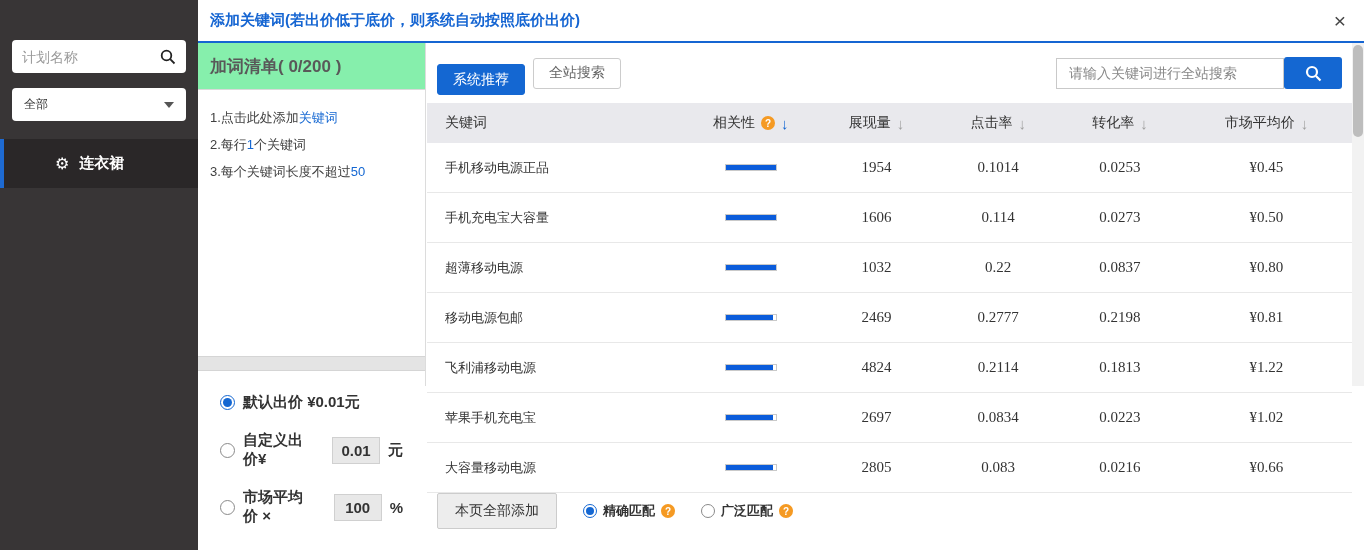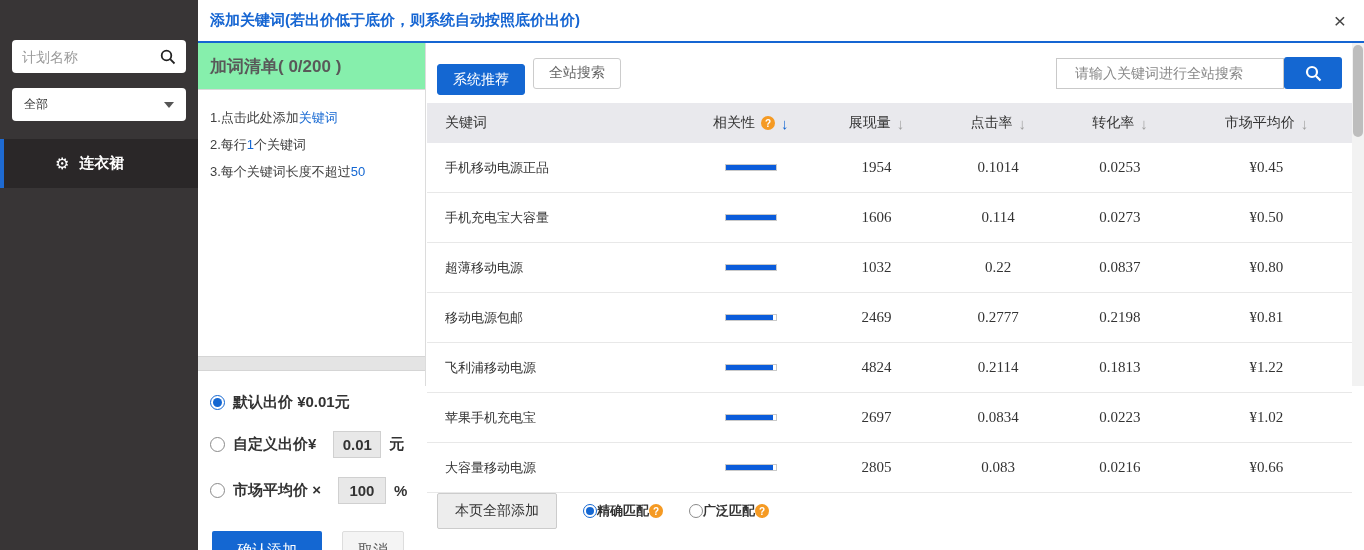--- a/index.html
+++ b/index.html
@@ -23,58 +23,58 @@
   .modal-head { height:43px; display:flex; align-items:center; justify-content:space-between; padding:0 18px 0 12px; border-bottom:2px solid #1565d2; }
   .modal-title { color:#1565d2; font-weight:bold; font-size:15px; }
   .close-x { font-size:21px; color:#444; line-height:1; cursor:pointer; background:none; border:none; }
 
   
   .left-panel { position:absolute; left:0; top:43px; width:228px; bottom:0; border-right:1px solid #dcdcdc; background:#fff; }
   .panel-head { height:47px; background:#86efac; border-bottom:1px solid #d9d9d9; display:flex; align-items:center; padding-left:12px; font-size:17px; font-weight:bold; color:#595959; }
   .instructions { height:266px; padding:14px 12px; font-size:13px; color:#404040; line-height:27px; }
   .hl { color:#1467d2; }
   .panel-divider { height:15px; background:#e4e4e4; border-top:1px solid #d5d5d5; border-bottom:1px solid #d5d5d5; }
-  .bid { padding:22px 12px 0; }
+  .bid { padding:22px 22px 0; }
   .bid-row { display:flex; align-items:center; gap:8px; margin-bottom:19px; font-size:15px; font-weight:bold; color:#333; }
   .bid-input { width:48px; height:27px; background:#e8e8e8; border:1px solid #d0d0d0; font-size:15px; font-weight:bold; color:#333; text-align:center; font-family:inherit;margin-left:9px; }
   .radio { width:15px; height:15px; border-radius:50%; border:1px solid #8a8a8a; display:inline-block; position:relative; background:#fff; flex:none; cursor:pointer; }
   .radio.selected { border-color:#1467d2; }
   .radio.selected::after { content:""; position:absolute; left:2px; top:2px; right:2px; bottom:2px; background:#1467d2; border-radius:50%; }
   .panel-buttons { display:flex; gap:20px; padding:8px 14px 0; }
   .btn-confirm { width:110px; height:38px; background:#1467d2; color:#fff; font-size:15px; border:none; border-radius:2px; cursor:pointer; }
   .btn-cancel { width:62px; height:38px; background:#f4f4f4; border:1px solid #ddd; color:#555; font-size:15px; border-radius:2px; cursor:pointer; }
 
   
   .main { position:absolute; left:229px; top:43px; right:12px; bottom:0; display:flex; flex-direction:column; background:#fff; }
   .toolbar { height:60px; flex:none; display:flex; align-items:center; justify-content:space-between; padding:0 10px; }
   .tab { height:31px; padding:0 15px; font-size:14px; border-radius:3px; margin-right:8px; cursor:pointer; }
   .tab.active { background:#1467d2; color:#fff; border:1px solid #1467d2;margin-top:13px; }
   .tab:not(.active) { background:#fff; border:1px solid #ccc; color:#666; }
   .searchbox { display:flex; align-items:center; }
-  .search-input { width:228px; height:31px; border:1px solid #c9c9c9; padding:0 18px; font-size:14px; color:#333; outline:none; }
+  .search-input { width:228px; height:31px; border:1px solid #c9c9c9; padding:0 12px; font-size:14px; color:#333; outline:none; }
   .search-input::placeholder { color:#888; }
   .search-btn { width:58px; height:32px; background:#1467d2; border:none; border-radius:3px; display:flex; align-items:center; justify-content:center; cursor:pointer; }
 
   .thead { height:40px; flex:none; background:#e9e9ed; display:flex; align-items:center; font-size:14px; color:#333; }
   .trow { height:50px; flex:none; display:flex; align-items:center; border-bottom:1px solid #e8e8e8; font-size:13px; color:#333; }
   .cell { display:flex; align-items:center; justify-content:center; gap:6px; }
   .col-kw { flex:0 0 28%; justify-content:flex-start; padding-left:18px; }
   .col-rel { flex:0 0 14%; }
   .col-num { flex:1; font-family:"Liberation Serif","DejaVu Serif",serif; font-size:15px; }
   .col-price { flex:0 0 18.5%; }
   .th-num { font-family:"Liberation Sans",sans-serif; font-size:14px; }
   .arr { font-weight:bold; font-size:15px; color:#a0a0a0; cursor:pointer; }
   .arr.active { color:#1467d2; }
   .help { width:14px; height:14px; border-radius:50%; background:#f59a23; color:#fff; font-size:10px; font-weight:bold; display:inline-flex; align-items:center; justify-content:center; flex:none; cursor:pointer; }
   .bar-track { width:52px; height:7px; border:1px solid #c9c9c9; background:#fff; display:inline-block; }
   .bar-fill { display:block; height:100%; background:#0b5cdb; }
 
   .tfoot { height:58px; display:flex; align-items:center; padding:0 10px; gap:26px; }
   .btn-addall { width:120px; height:36px; background:#ededed; border:1px solid #ccc; color:#333; font-size:14px; border-radius:2px; cursor:pointer; }
-  .match { display:flex; align-items:center; font-size:13px; font-weight:bold; color:#333; }
+  .match { display:flex; align-items:center; gap:6px; font-size:13px; font-weight:bold; color:#333; }
   .match .radio { width:14px; height:14px; }
 
   
   .scrollbar { position:absolute; top:43px; right:0; width:12px; bottom:0; background:#f2f2f2; }
   .thumb { position:absolute; top:2px; left:1px; width:10px; height:92px; background:#bdbdbd; border-radius:5px; }
 </style>
 </head>
 <body>
 
 <div class="sidebar">

